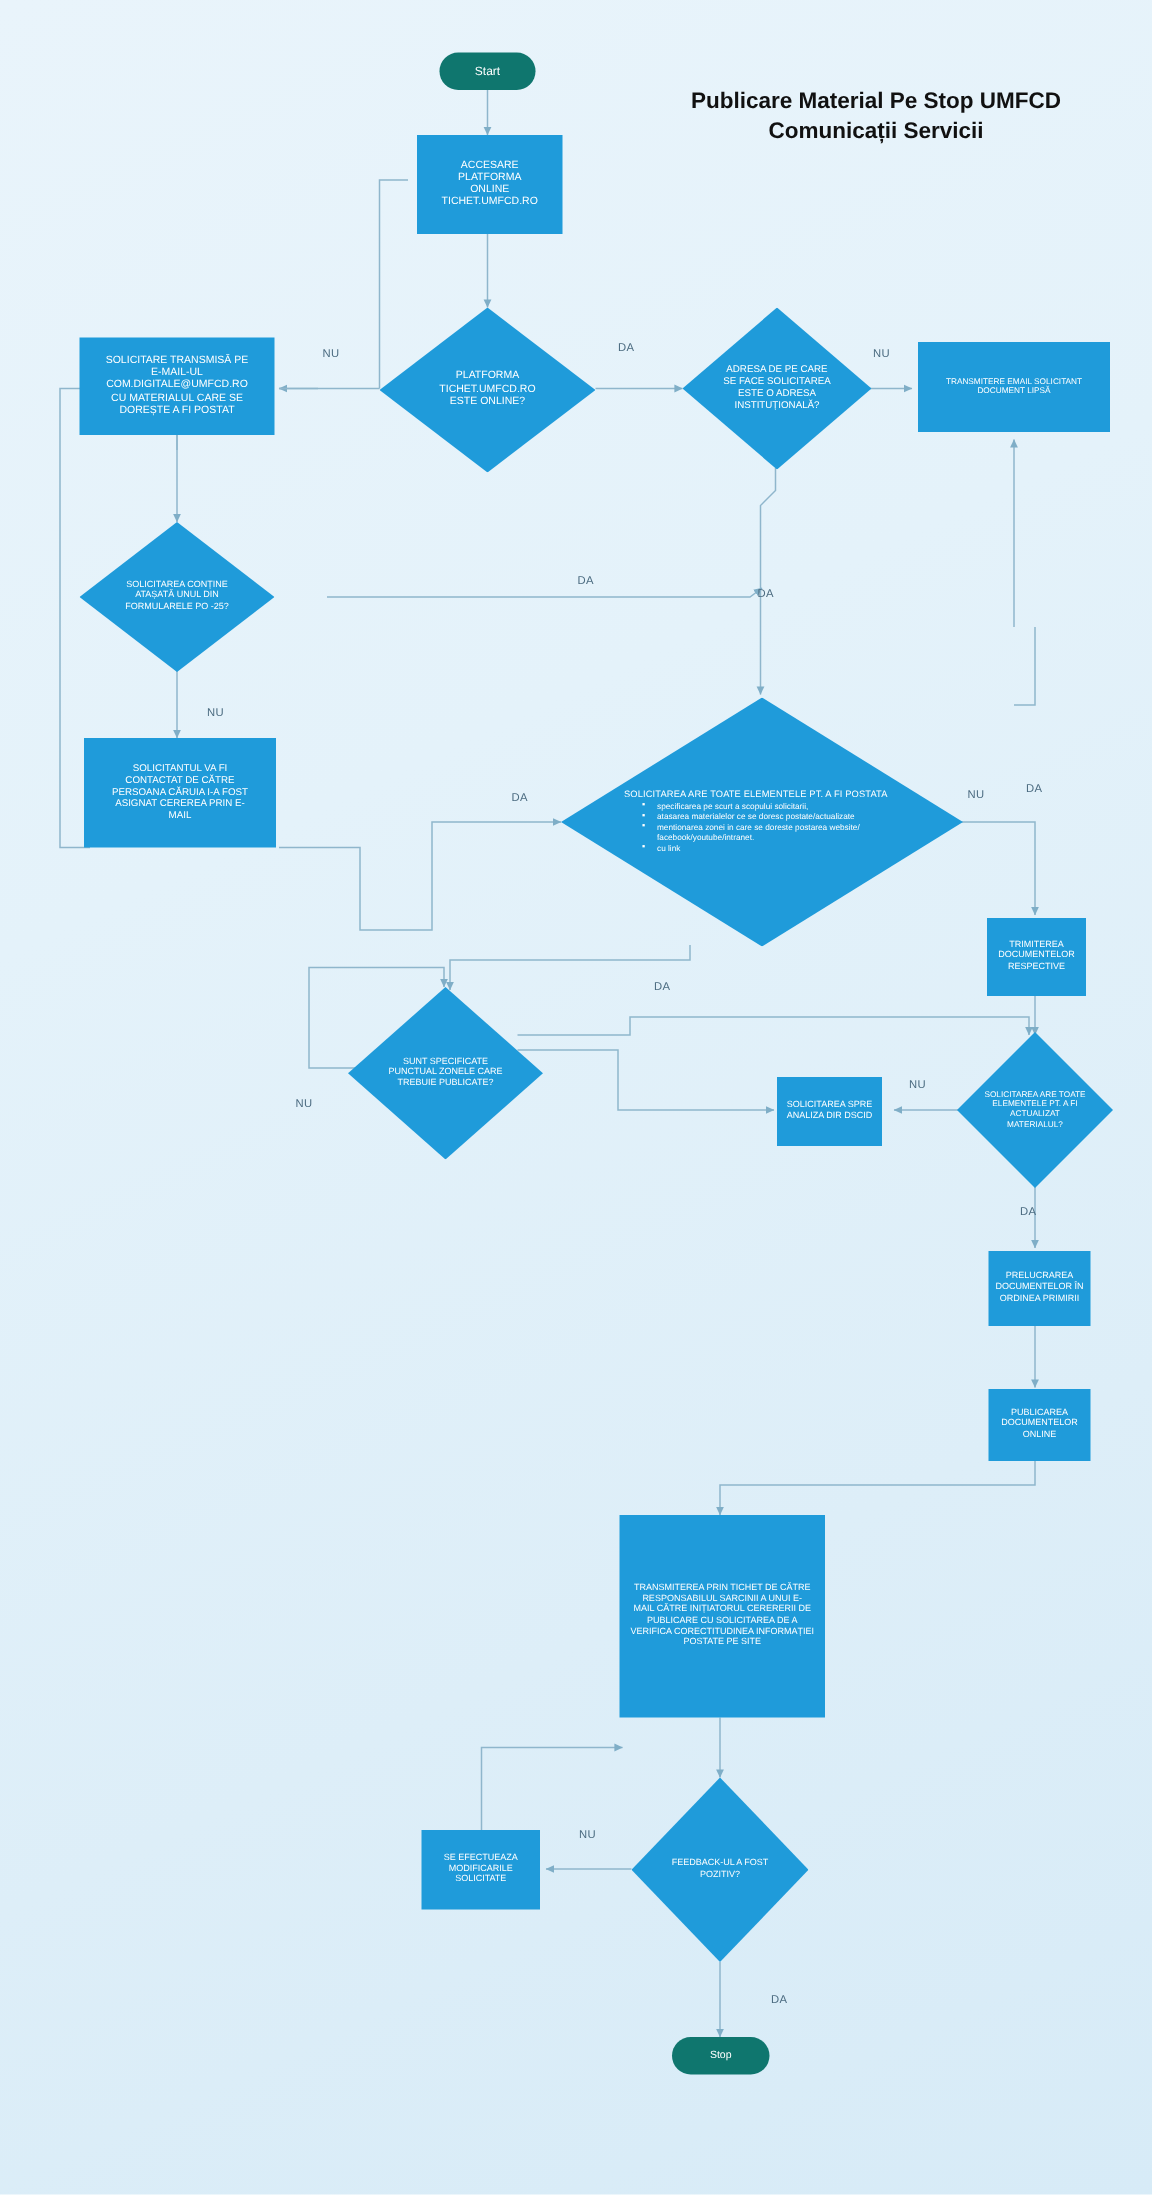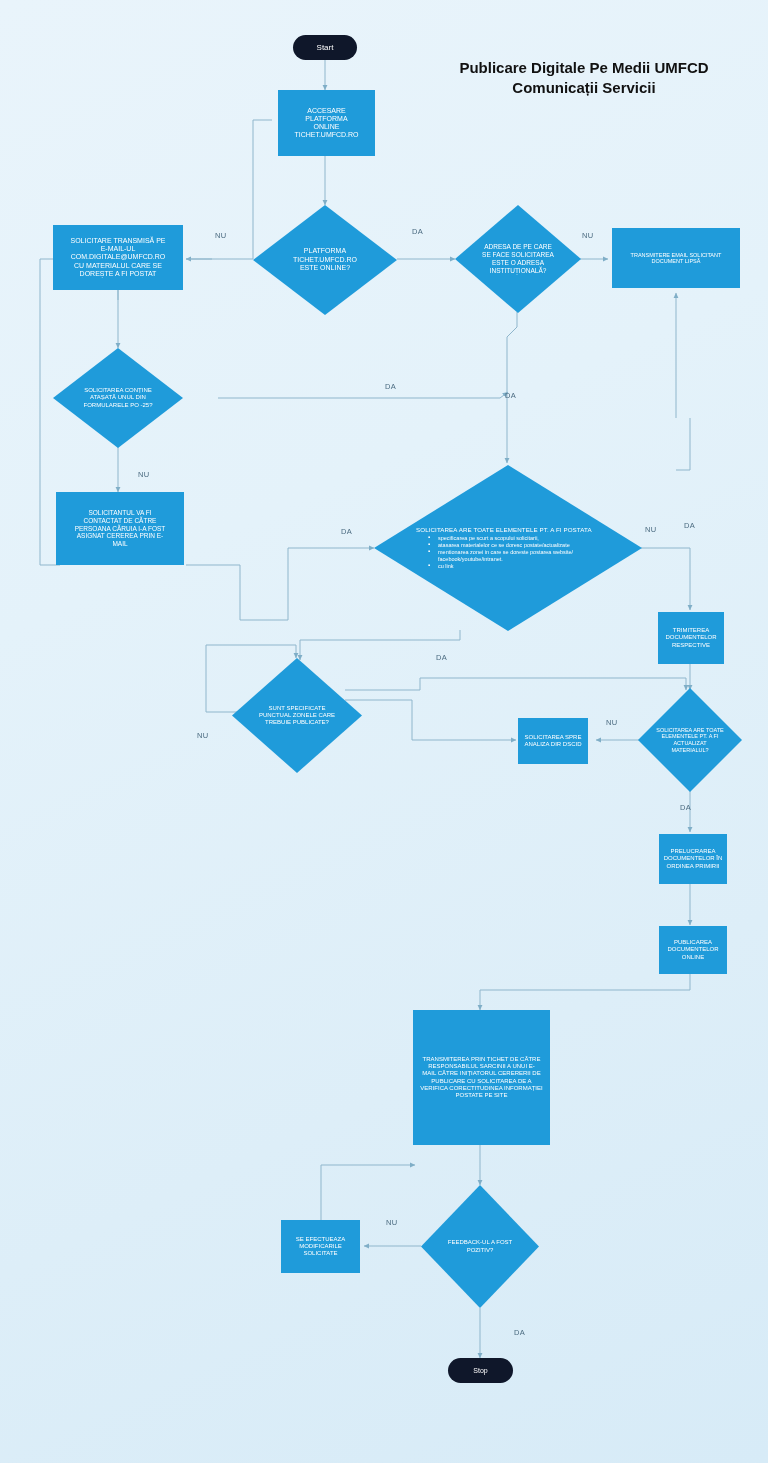--- a/index.html
+++ b/index.html
@@ -7,21 +7,21 @@
     width:768px;height:1463px;
     background:linear-gradient(155deg,#e9f4fb 0%,#e4f2fa 35%,#ddeef8 70%,#d7ebf7 100%);
     font-family:"Liberation Sans", sans-serif;
     overflow:hidden;
   }
   #stage{position:relative;width:768px;height:1463px;}
   svg#wires{position:absolute;left:0;top:0;width:768px;height:1463px;}
 
   .node{position:absolute;box-sizing:border-box;display:flex;align-items:center;justify-content:center;}
   .box{background:#1F9BDA;color:#ffffff;text-align:center;line-height:1.18;}
-  .term{background:#0f172a;color:#ffffff;border-radius:22px;text-align:center;}
+  .term{background:#0f766e;color:#ffffff;border-radius:22px;text-align:center;}
 
   .dia-wrap{position:absolute;}
   .dia-shape{position:absolute;left:0;top:0;width:100%;height:100%;
     background:#1F9BDA;
     clip-path:polygon(50% 0%,100% 50%,50% 100%,0% 50%);}
   .dia-txt{position:absolute;left:0;top:0;width:100%;height:100%;
     display:flex;align-items:center;justify-content:center;text-align:center;
     color:#ffffff;line-height:1.2;padding:0 6px;box-sizing:border-box;}
 
   .edge-label{position:absolute;color:#4b6b80;font-size:7.5px;letter-spacing:.3px;}
@@ -105,21 +105,21 @@
 
       <path d="M253,259 L253,120 L272,120"></path>
       <path d="M186,259 L212,259"></path>
       <path d="M56,259 L40,259 L40,565 L60,565"></path>
       <path d="M118,290 L118,300"></path>
       <path d="M690,418 L690,470 L676,470"></path>
     </g>
   </svg>
 
   <div class="title" style="left:408px;top:58px;width:352px;font-size:15px;">
-    <div>Publicare Digitale Pe Medii UMFCD</div>
+    <div>Publicare Material Pe Stop UMFCD</div>
     <div>Comunicații Servicii</div>
   </div>
 
   <div class="node term f8" style="left:293px;top:35px;width:64px;height:25px;">
     <span>Start</span>
   </div>
 
   <div class="node box f7" style="left:278px;top:90px;width:97px;height:66px;flex-direction:column;">
     <div>ACCESARE</div>
     <div>PLATFORMA</div>

